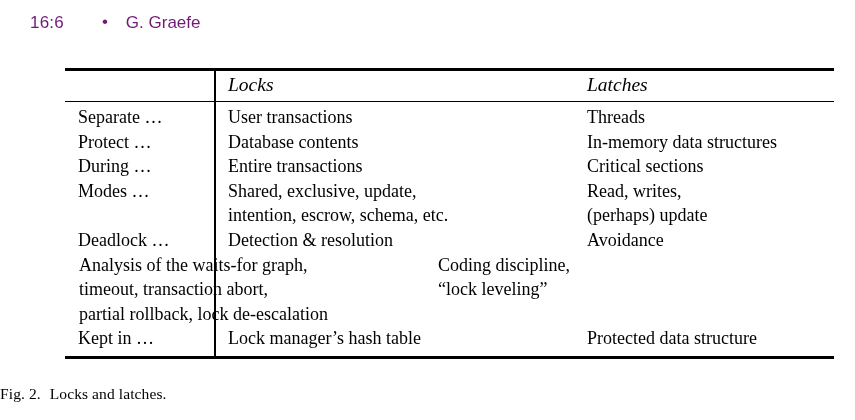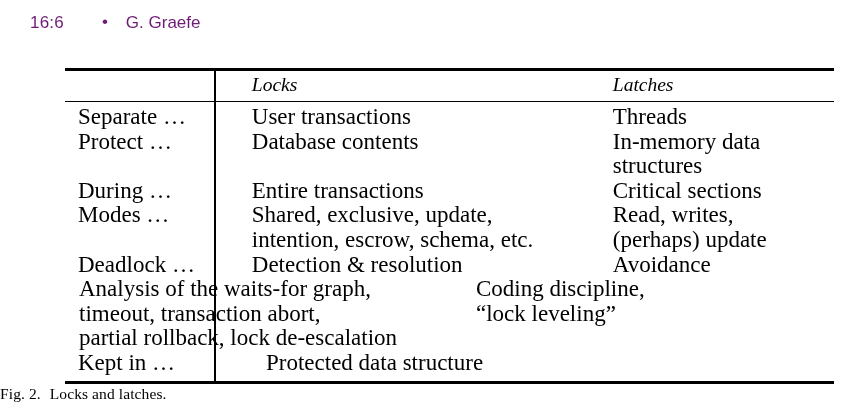--- a/index.html
+++ b/index.html
@@ -67,24 +67,23 @@
     top: 0;
     bottom: 0;
     left: 149px;
     width: 1.5px;
     background: #000;
   }
 
   .row {
     display: flex;
     align-items: flex-start;
-    gap: 38px;
   }
   .cell {
-    font-size: 23px;
+    font-size: 18px;
     line-height: 24.6px;
     white-space: pre-line;
   }
   .c1 {
     width: 149px;
     box-sizing: border-box;
     padding-left: 13px;
   }
   .c2 {
     width: 359px;
@@ -174,20 +173,21 @@
       </div>
       <div class="row">
         <div class="cell c2">Analysis of the waits-for graph,
 timeout, transaction abort,
 partial rollback, lock de-escalation</div>
         <div class="cell c3">Coding discipline,
 “lock leveling”</div>
       </div>
       <div class="row">
         <div class="cell c1">Kept in …</div>
+        <div class="cell c2">Lock manager’s hash table</div>
         <div class="cell c3">Protected data structure</div>
       </div>
     </div>
   </div>
 
   <div class="rule-thick"></div>
 </div>
 
 <div class="caption">
   <span>Fig. 2.</span><span class="cap-gap"></span><span>Locks and latches.</span>

